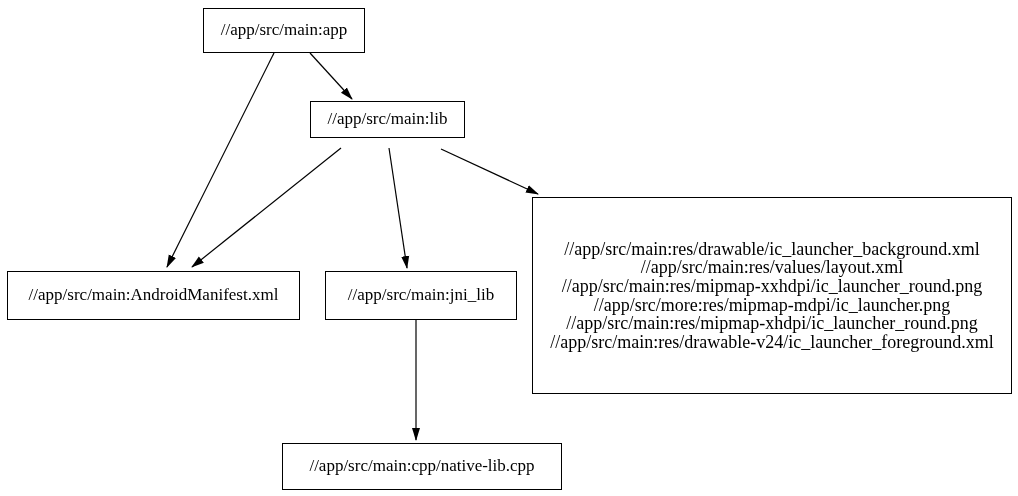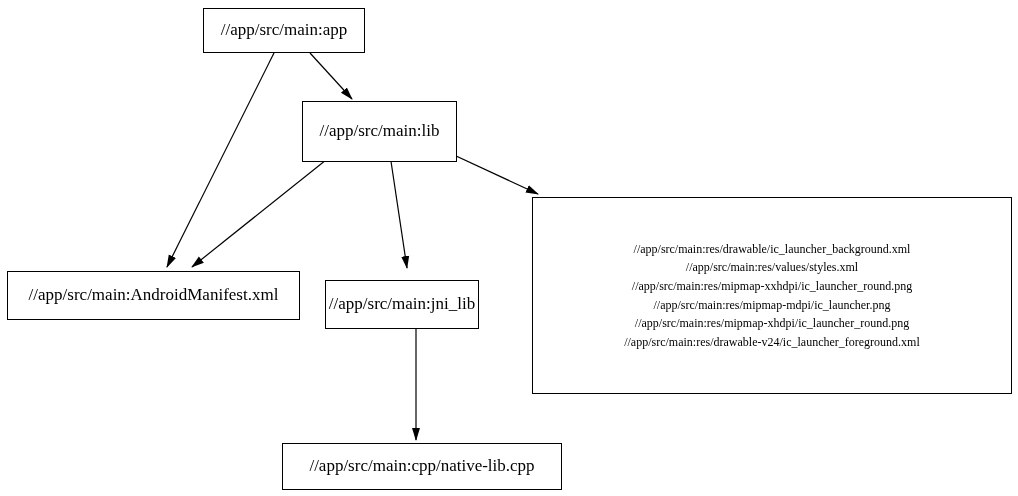--- a/index.html
+++ b/index.html
@@ -41,27 +41,27 @@
     line-height: 1.1;
     white-space: nowrap;
   }
   .node.multiline {
     flex-direction: column;
     justify-content: center;
     padding: 4px 6px;
   }
   .node.multiline .res-line {
     display: block;
-    font-size: 12px;
+    font-size: 18px;
     line-height: 18.6px;
   }
   #node-app            { left: 203px; top: 8px;   width: 162px; height: 45px; }
-  #node-lib            { left: 302px; top: 101px; width: 155px; height: 61px; text-align: right; }
+  #node-lib            { left: 310px; top: 101px; width: 155px; height: 37px; text-align: right; }
   #node-manifest       { left: 7px;   top: 271px; width: 293px; height: 49px; text-align: right; }
-  #node-jni-lib        { left: 325px; top: 280px; width: 154px; height: 49px; }
+  #node-jni-lib        { left: 325px; top: 271px; width: 192px; height: 49px; }
   #node-res            { left: 532px; top: 197px; width: 480px; height: 197px; }
   #node-native-lib     { left: 282px; top: 443px; width: 280px; height: 47px; }
 </style>
 </head>
 <body>
 
 <div id="canvas">
 
   <svg id="edge-layer" viewBox="0 0 1018 496" xmlns="http://www.w3.org/2000/svg">
     <defs>
@@ -80,22 +80,22 @@
   <div id="node-app" class="node">//app/src/main:app</div>
 
   <div id="node-lib" class="node">//app/src/main:lib</div>
 
   <div id="node-manifest" class="node">//app/src/main:AndroidManifest.xml</div>
 
   <div id="node-jni-lib" class="node">//app/src/main:jni_lib</div>
 
   <div id="node-res" class="node multiline">
     <span class="res-line">//app/src/main:res/drawable/ic_launcher_background.xml</span>
-    <span class="res-line">//app/src/main:res/values/styles.xml</span>
+    <span class="res-line">//app/src/main:res/values/layout.xml</span>
     <span class="res-line">//app/src/main:res/mipmap-xxhdpi/ic_launcher_round.png</span>
-    <span class="res-line">//app/src/main:res/mipmap-mdpi/ic_launcher.png</span>
+    <span class="res-line">//app/src/more:res/mipmap-mdpi/ic_launcher.png</span>
     <span class="res-line">//app/src/main:res/mipmap-xhdpi/ic_launcher_round.png</span>
     <span class="res-line">//app/src/main:res/drawable-v24/ic_launcher_foreground.xml</span>
   </div>
 
   <div id="node-native-lib" class="node">//app/src/main:cpp/native-lib.cpp</div>
 
 </div>
 
 </body></html>

